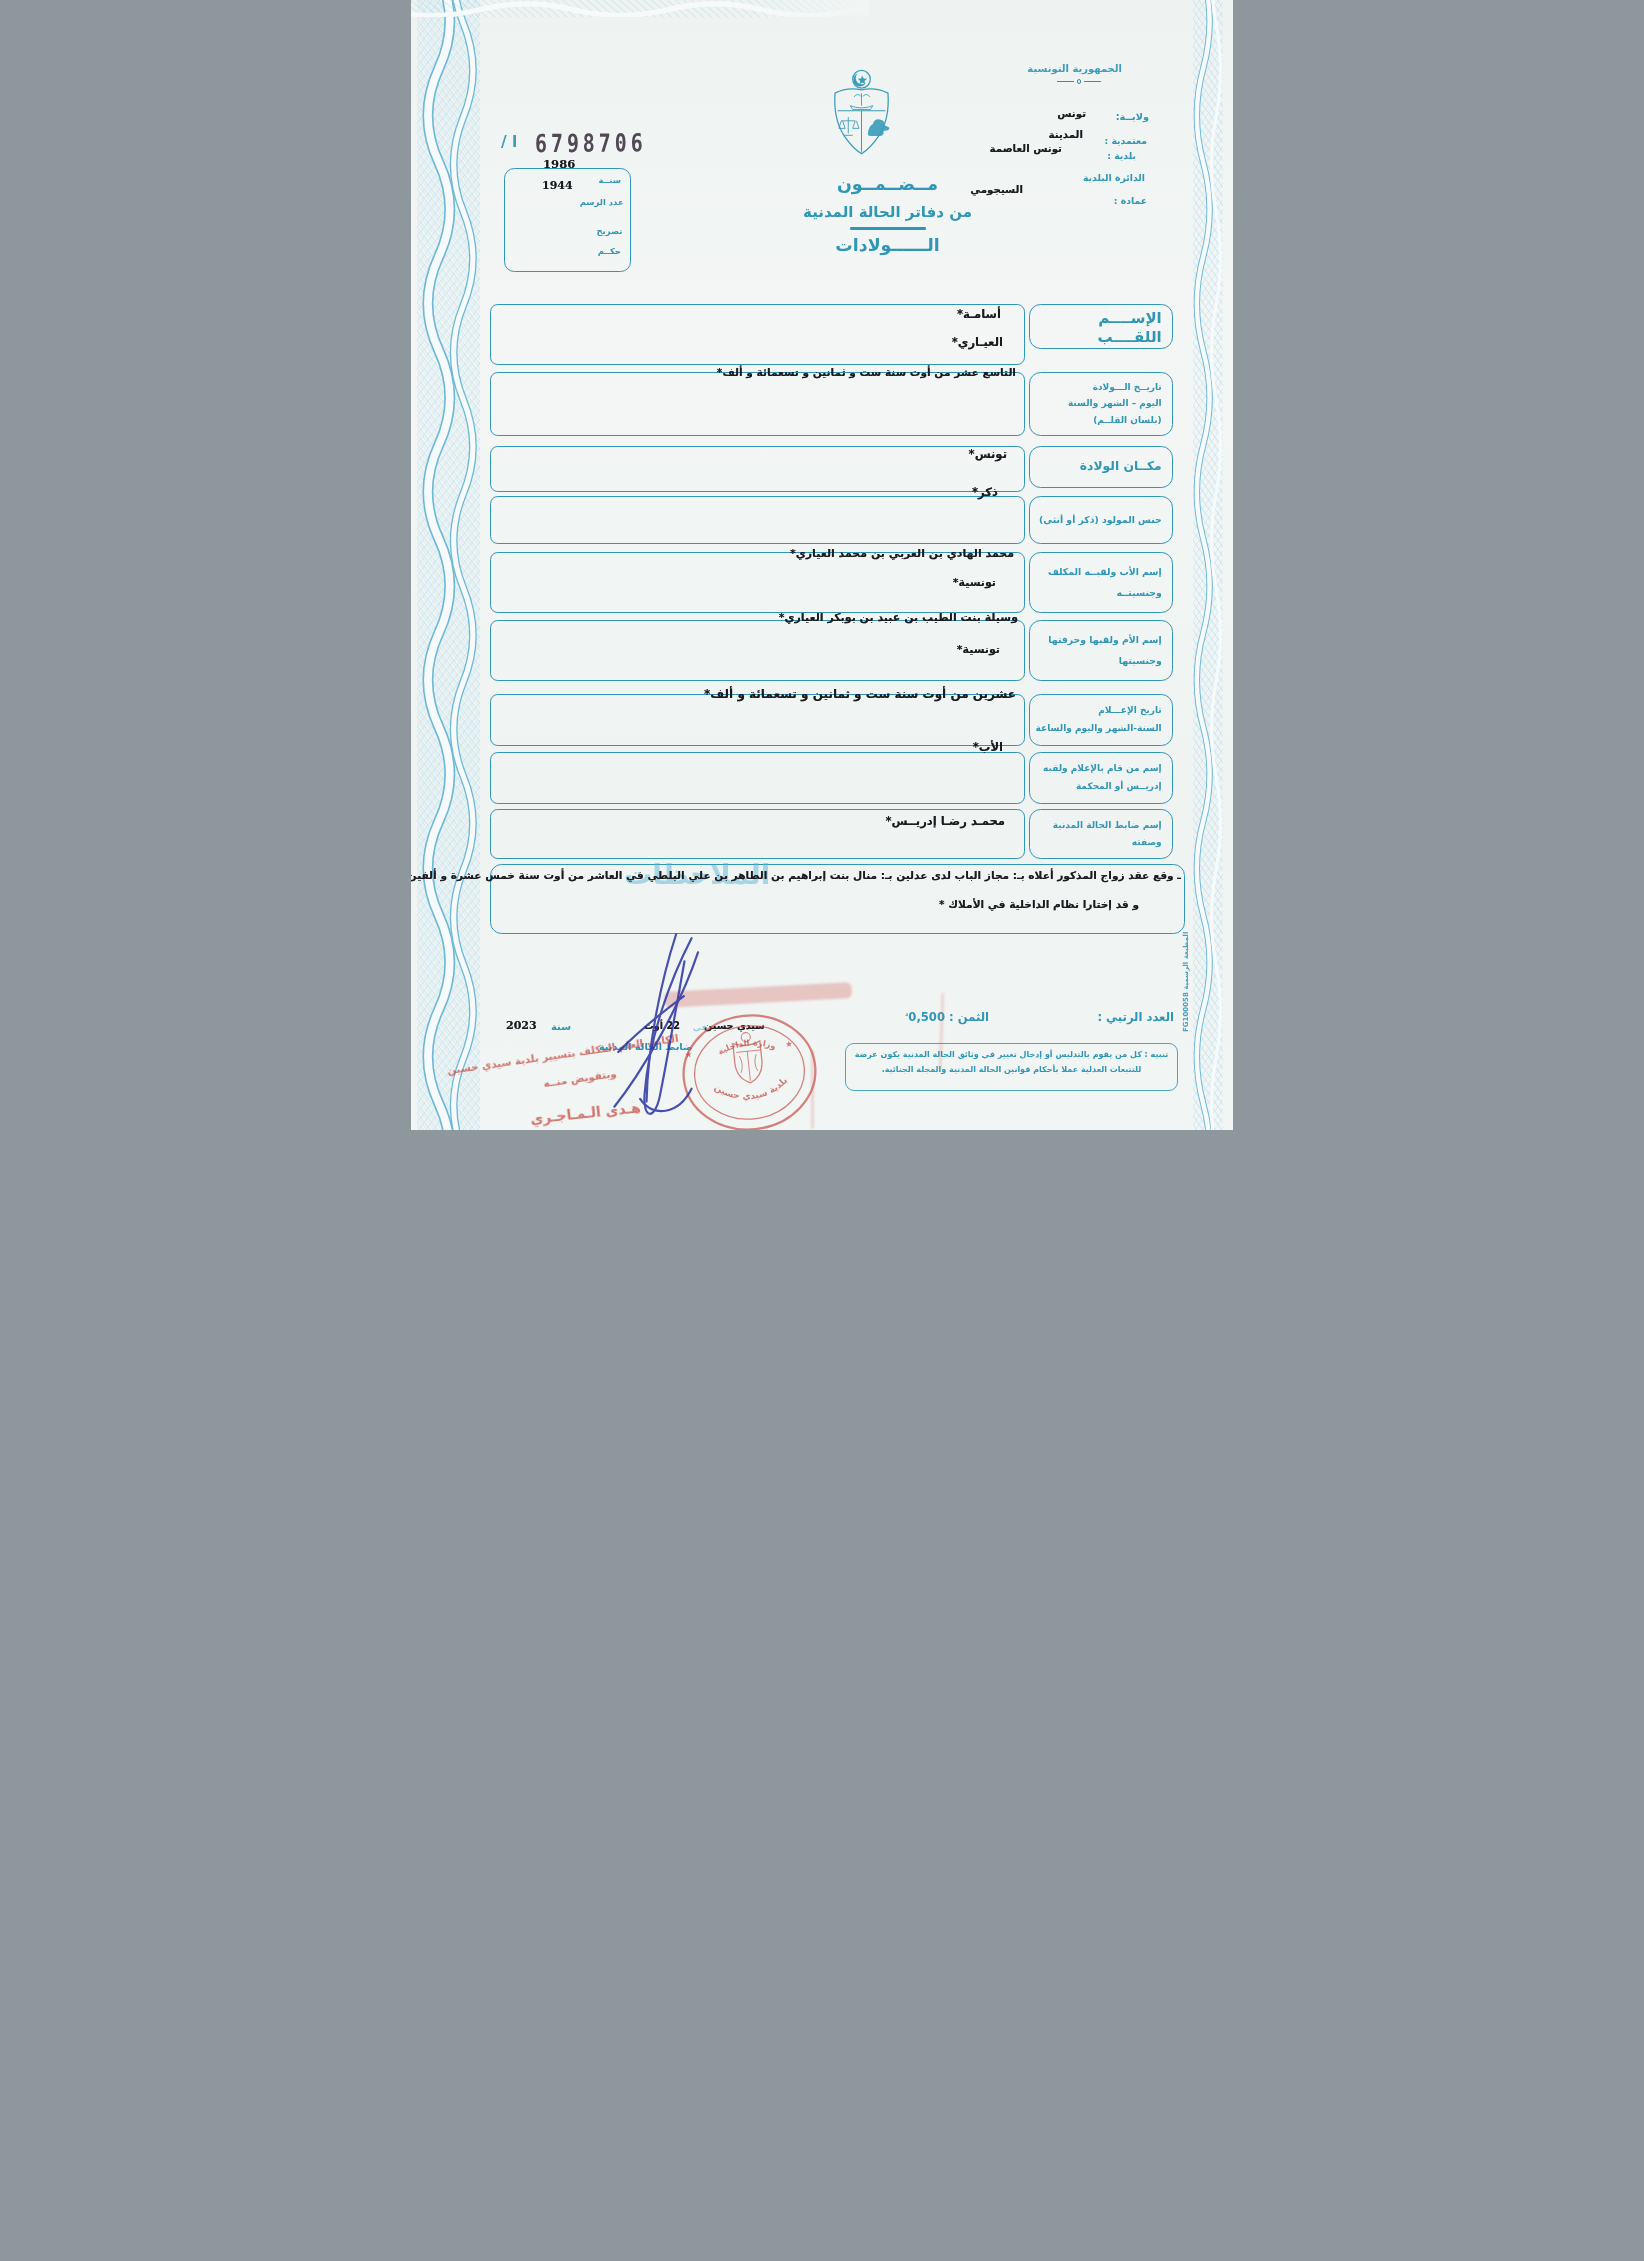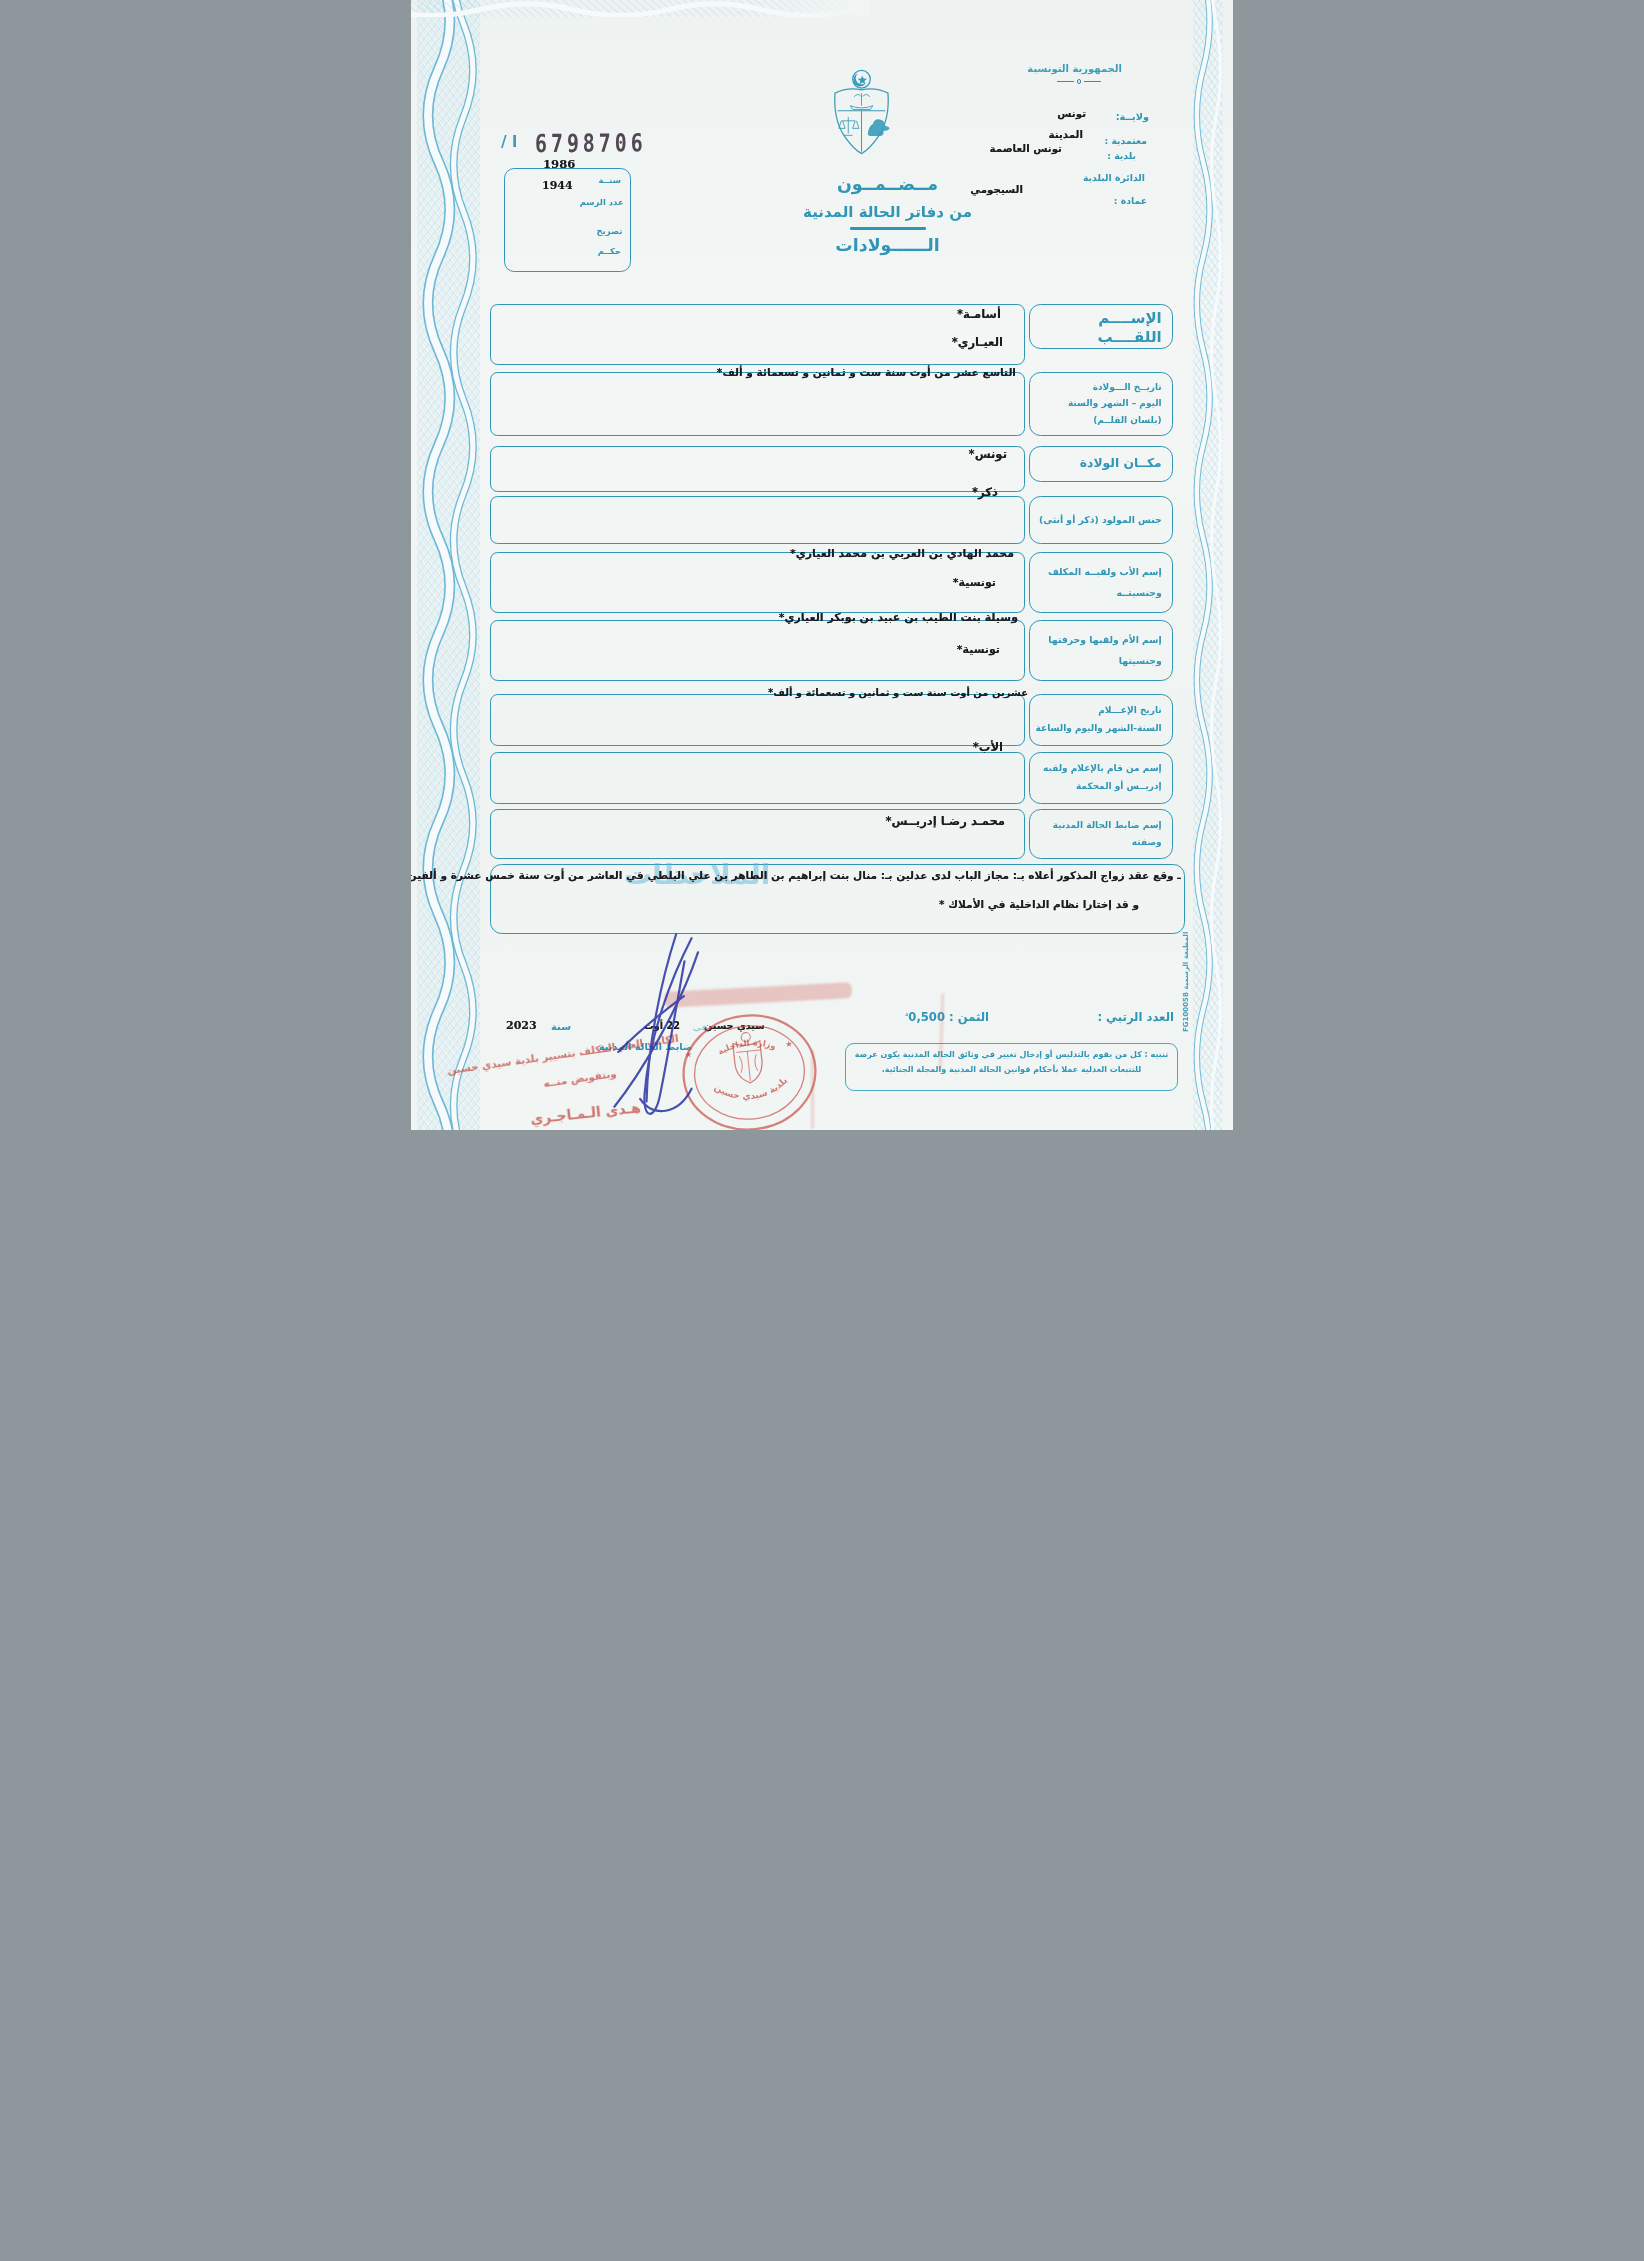--- a/index.html
+++ b/index.html
@@ -147,21 +147,21 @@
 
   <div class="vbox" style="top:372px;height:64px;"></div>
   <div class="lbox" style="top:372px;height:64px;font-size:9px;">
     <div>تاريــخ الـــولادة</div>
     <div>اليوم – الشهر والسنة</div>
     <div>(بلسان القلــم)</div>
   </div>
   <div class="typed" style="right:217px;top:366px;font-size:10.6px;">التاسع عشر من أوت سنة ست و ثمانين و تسعمائة و ألف*</div>
 
   <div class="vbox" style="top:446px;height:46px;"></div>
-  <div class="lbox" style="top:446px;height:36px;font-size:12.3px;justify-content:center;">
+  <div class="lbox" style="top:446px;height:42px;font-size:12.3px;justify-content:center;">
     <div>مكــان الولادة</div>
   </div>
   <div class="typed" style="right:226px;top:447px;font-size:11.6px;">تونس*</div>
 
   <div class="vbox" style="top:496px;height:48px;"></div>
   <div class="lbox" style="top:496px;height:48px;font-size:9.3px;justify-content:center;">
     <div>جنس المولود (ذكر أو أنثى)</div>
   </div>
   <div class="typed" style="right:235px;top:485px;font-size:11.6px;">ذكر*</div>
 
@@ -179,21 +179,21 @@
     <div>وجنسيتها</div>
   </div>
   <div class="typed" style="right:215px;top:611px;font-size:11px;">وسيلة بنت الطيب بن عبيد بن بوبكر العياري*</div>
   <div class="typed" style="right:233px;top:643px;font-size:11px;">تونسية*</div>
 
   <div class="vbox" style="top:694px;height:52px;"></div>
   <div class="lbox" style="top:694px;height:52px;font-size:9px;">
     <div>تاريخ الإعـــلام</div>
     <div>السنة-الشهر واليوم والساعة</div>
   </div>
-  <div class="typed" style="right:205px;top:687px;font-size:10px;">عشرين من أوت سنة ست و ثمانين و تسعمائة و ألف*</div>
+  <div class="typed" style="right:217px;top:687px;font-size:12px;">عشرين من أوت سنة ست و ثمانين و تسعمائة و ألف*</div>
 
   <div class="vbox" style="top:752px;height:52px;"></div>
   <div class="lbox" style="top:752px;height:52px;font-size:9px;">
     <div>إسم من قام بالإعلام ولقبه</div>
     <div>إدريــس أو المحكمة</div>
   </div>
   <div class="typed" style="right:230px;top:740px;font-size:11.6px;">الأب*</div>
 
   <div class="vbox" style="top:809px;height:50px;"></div>
   <div class="lbox" style="top:809px;height:50px;font-size:9px;">

